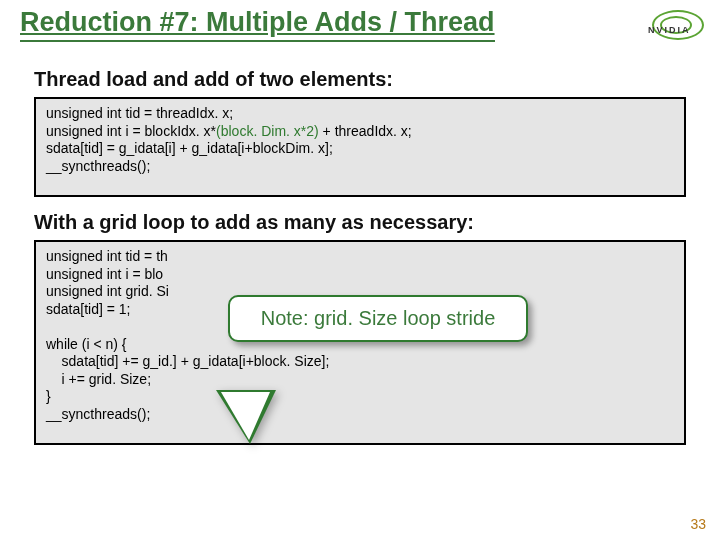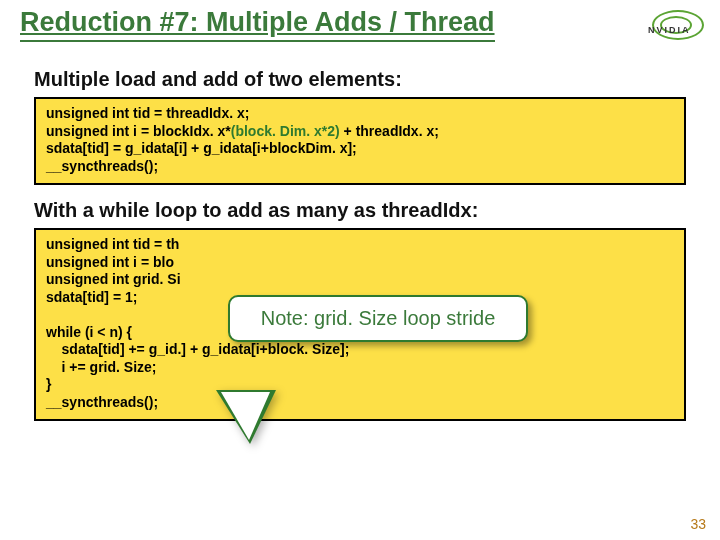--- a/index.html
+++ b/index.html
@@ -61,25 +61,25 @@
     padding: 2px 34px 0 34px;
   }
   .subhead {
     font-size: 20px;
     font-weight: bold;
     color: #111;
     margin: 14px 0 6px 0;
   }
   .codebox {
     border: 2.5px solid #000;
-    background: #fde047;
-    padding: 6px 10px 8px 10px;
+    background: #e5e5e5;
+    padding: 6px 10px 20px 10px;
     font-family: Arial, Helvetica, sans-serif;
     font-size: 14px;
-    font-weight: bold;
+    font-weight: normal;
     line-height: 1.25;
     white-space: pre;
     color: #000;
     position: relative;
   }
   .codebox .g { color: #2f7a2f; } 
 
   .callout-wrap {
     position: absolute;
     left: 228px;
@@ -136,28 +136,28 @@
 <div class="title-bar">
   <div class="title">Reduction #7: Multiple Adds / Thread</div>
   <div class="logo">
     <div class="logo-eye"></div>
     <div class="logo-text">NVIDIA</div>
   </div>
 </div>
 
 <div class="content">
 
-  <div class="subhead">Multiple load and add of two elements:</div>
+  <div class="subhead">Thread load and add of two elements:</div>
 
   <div class="codebox"><span>unsigned int tid = threadIdx. x;</span>
 <span>unsigned int i = blockIdx. x*</span><span class="g">(block. Dim. x*2)</span><span> + threadIdx. x;</span>
 <span>sdata[tid] = g_idata[i] + g_idata[i+blockDim. x];</span>
 <span>__syncthreads();</span></div>
 
-  <div class="subhead">With a while loop to add as many as threadIdx:</div>
+  <div class="subhead">With a grid loop to add as many as necessary:</div>
 
   <div class="codebox"><span>unsigned int tid = th</span>
 <span>unsigned int i = blo</span>
 <span>unsigned int grid. Si</span>
 <span>sdata[tid] = 1;</span>
 <span></span>
 <span>while (i &lt; n) {</span>
 <span>    sdata[tid] += g_id</span><span>.] + g_idata[i+block. Size];</span>
 <span>    i += grid. Size;</span>
 <span>}</span>

